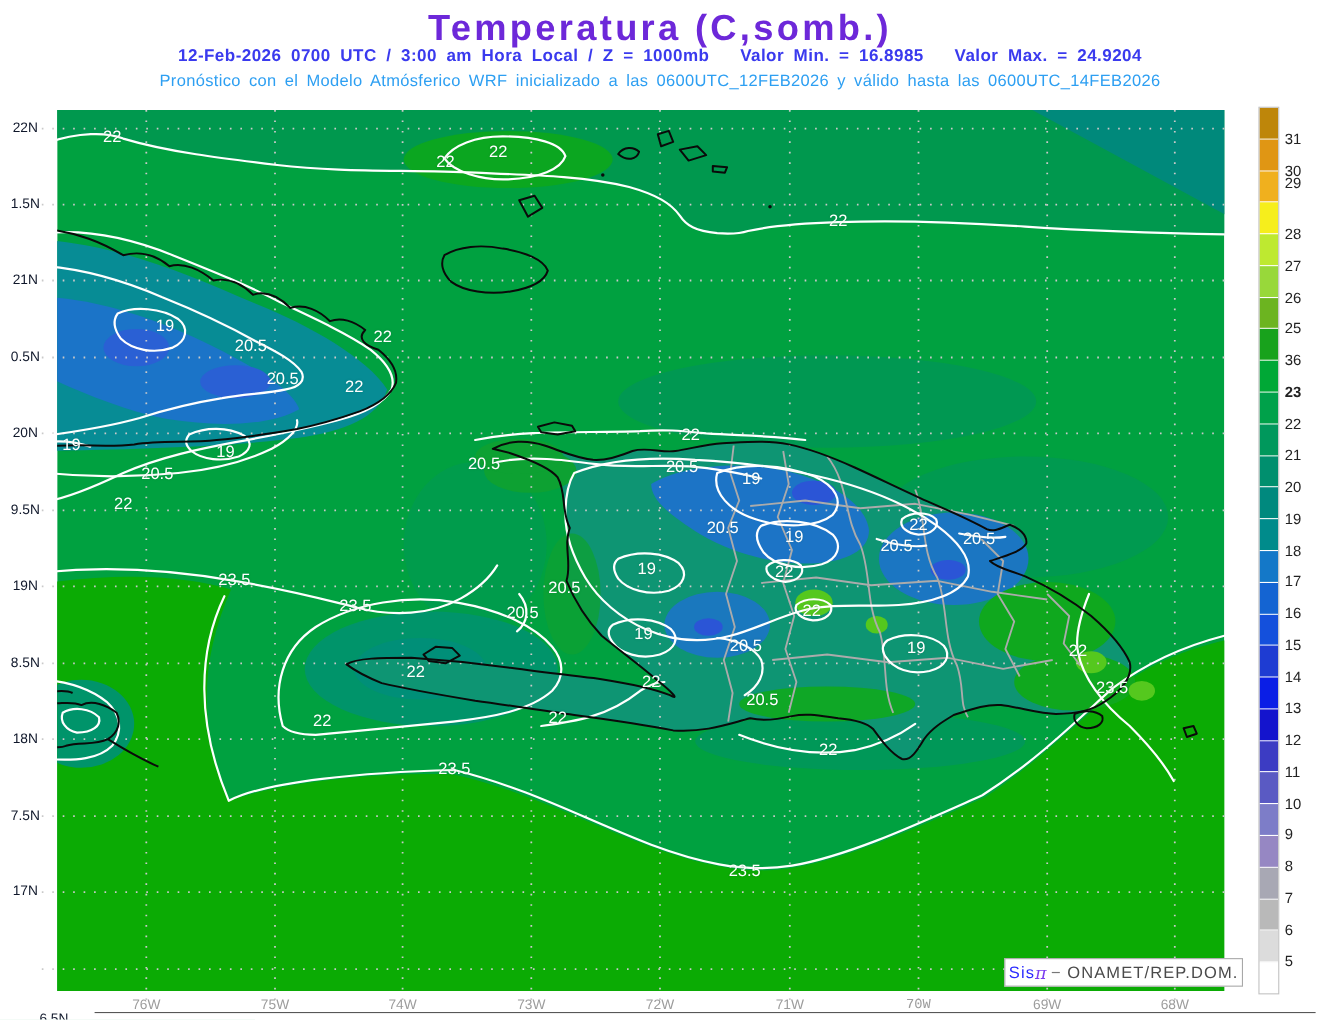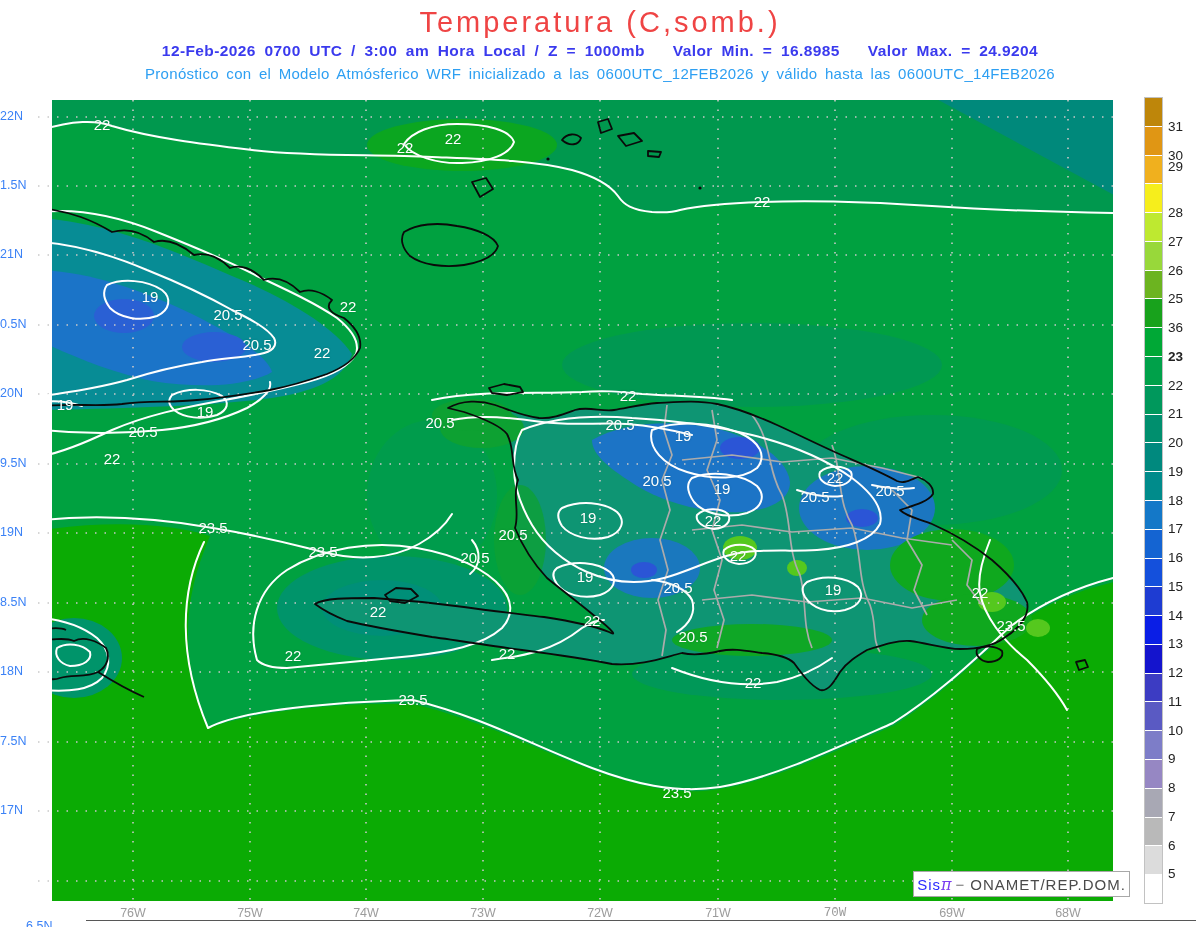--- a/index.html
+++ b/index.html
@@ -1,27 +1,27 @@
 <!DOCTYPE html>
 <html><head>
 <meta charset="utf-8">
 <style>
   html,body{margin:0;padding:0;background:#ffffff;}
   .stage{position:relative;width:1200px;height:927px;background:#ffffff;overflow:hidden;
          font-family:"Liberation Sans",sans-serif;}
   .title{position:absolute;top:6px;left:0;width:1200px;text-align:center;
-         font-size:29px;letter-spacing:3px;color:#ef4444;font-weight:400;}
+         font-size:33px;letter-spacing:3px;color:#6d28d9;font-weight:700;}
   .sub1{position:absolute;top:42px;left:0;width:1200px;text-align:center;
         font-size:15.5px;color:#3A3AEE;letter-spacing:.4px;word-spacing:4px;white-space:nowrap;}
   .sub1 .seg{margin:16px 14px;font-weight:bold;}
   .sub2{position:absolute;top:65px;left:0;width:1200px;text-align:center;
         font-size:15px;color:#2D9FF2;letter-spacing:.3px;word-spacing:3px;white-space:nowrap;}
   .map-wrap{position:absolute;left:52px;top:100px;width:1061px;height:801px;}
   .map-wrap svg{position:absolute;left:0;top:0;overflow:visible;}
-  .ylabels div{position:absolute;width:46px;text-align:left;font-size:12.5px;color:#3b82f6;}
+  .ylabels div{position:absolute;width:46px;text-align:center;font-size:12.5px;color:#0f172a;}
   .xlabels div{position:absolute;width:60px;text-align:center;font-size:12.5px;color:#9C9C9C;}
   .clabels div{position:absolute;transform:translate(-50%,-55%);font-size:15px;color:#ffffff;
                white-space:nowrap;text-shadow:0 0 2px rgba(0,80,40,.25);}
   .cbar{position:absolute;left:1145px;top:98px;width:17px;height:805px;
         outline:1px solid #c2c2c2;display:flex;flex-direction:column;}
   .cbar .cell{flex:1;border-bottom:1px solid #ffffff;}
   .cbar .cell:last-child{border-bottom:none;}
   .cbar-labels div{position:absolute;left:1168px;font-size:13.5px;color:#222;}
   .watermark{position:absolute;left:913px;top:871px;width:215px;height:24px;background:#ffffff;
              border:1px solid #a8a8a8;display:flex;align-items:center;justify-content:center;

